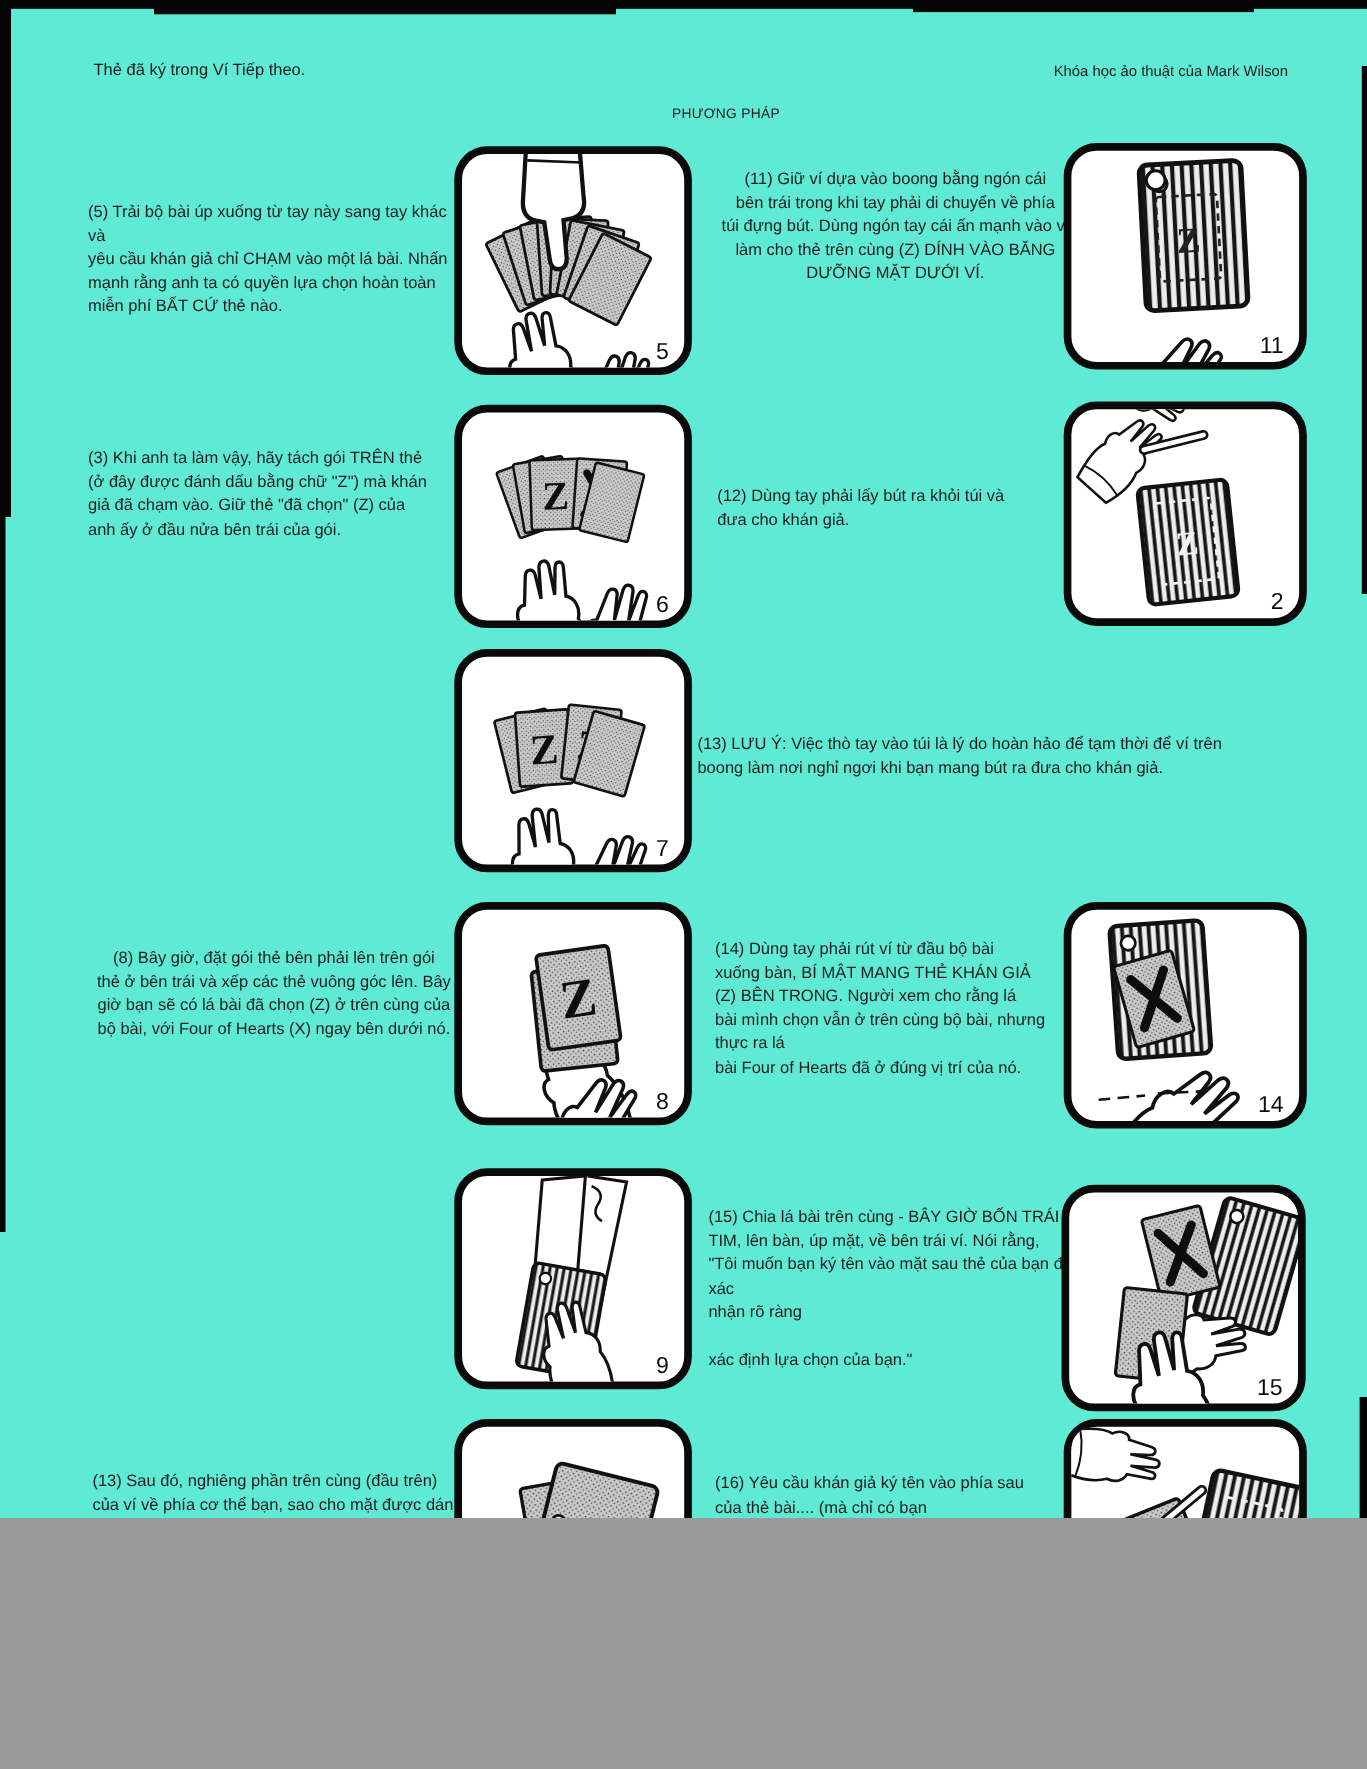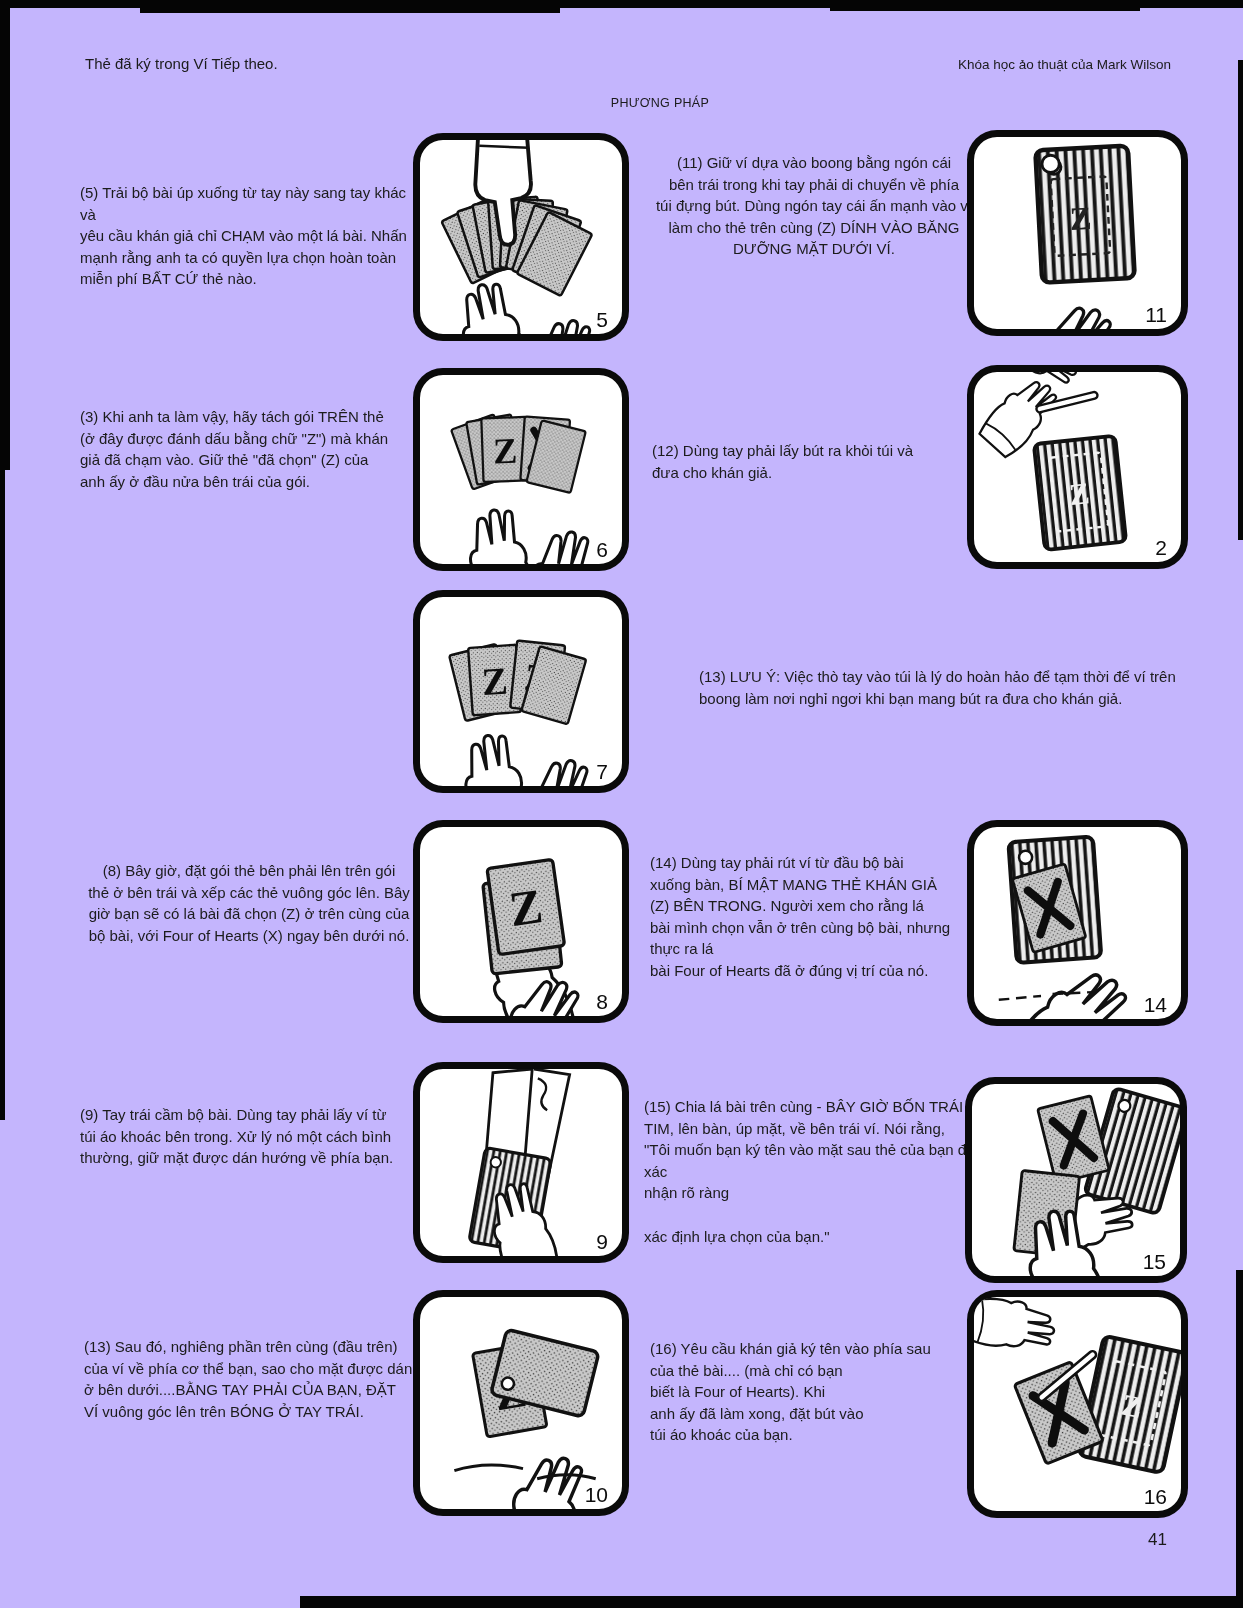--- a/index.html
+++ b/index.html
@@ -1,19 +1,19 @@
 <!DOCTYPE html>
 <html><head>
 <meta charset="utf-8">
 <style>
   * { margin:0; padding:0; box-sizing:border-box; }
   html,body { background:#9a9a9a; }
   body { font-family:"Liberation Sans", sans-serif; }
-  .page { position:relative; width:1243px; height:1608px; margin:0 auto;
-          background:#c4b5fd; overflow:hidden; color:#1b1b1b; }
+  .page { position:relative; width:1243px; height:1380px; margin:0 auto;
+          background:#5eead4; overflow:hidden; color:#1b1b1b; }
   .bar { position:absolute; background:#050505; }
   .hdr-left  { position:absolute; left:85px;  top:55px;  font-size:15px; }
   .hdr-right { position:absolute; right:72px; top:57px;  font-size:13.5px; }
   .section-title { position:absolute; left:540px; top:96px; width:240px;
                    text-align:center; font-size:12.5px; letter-spacing:.3px; }
   .step { position:absolute; white-space:pre-line; font-size:15px;
           line-height:1.44; color:#1c1c1c; }
   .panel { position:absolute; border:7px solid #0a0a0a; border-radius:30px;
            background:#fff; }
   .art { position:absolute; left:0; top:0; width:100%; height:100%;
@@ -35,21 +35,21 @@
   .p16 { left:967px; top:1290px; width:221px; height:228px; }
   
   .t5  { left:80px;  top:182px;  width:332px; }
   .t6  { left:80px;  top:406px;  width:332px; }
   .t7  { left:76px;  top:648px;  width:336px; }
   .t8  { left:80px;  top:860px;  width:338px;text-align:center; }
   .t9  { left:80px;  top:1104px; width:332px; }
   .t10 { left:84px;  top:1336px; width:332px; }
   .t11 { left:648px; top:152px;  width:332px;text-align:center; }
   .t12 { left:652px; top:440px;  width:332px; }
-  .t13 { left:684px; top:666px;  width:482px;margin-left:15px; }
+  .t13 { left:619px; top:666px;  width:482px;margin-left:15px; }
   .t14 { left:650px; top:852px;  width:334px; }
   .t15 { left:644px; top:1096px; width:342px; }
   .t16 { left:650px; top:1338px; width:332px; }
 </style>
 </head>
 <body>
 
 <svg width="0" height="0" style="position:absolute" aria-hidden="true">
 <defs>
   <pattern id="stip" width="5" height="5" patternUnits="userSpaceOnUse">
@@ -103,23 +103,20 @@
 mạnh rằng anh ta có quyền lựa chọn hoàn toàn
 miễn phí BẤT CỨ thẻ nào.</div>
   <div class="step t6">(3) Khi anh ta làm vậy, hãy tách gói TRÊN thẻ
 (ở đây được đánh dấu bằng chữ "Z") mà khán
 giả đã chạm vào. Giữ thẻ "đã chọn" (Z) của
 anh ấy ở đầu nửa bên trái của gói.</div>
   <div class="step t8">(8) Bây giờ, đặt gói thẻ bên phải lên trên gói
 thẻ ở bên trái và xếp các thẻ vuông góc lên. Bây
 giờ bạn sẽ có lá bài đã chọn (Z) ở trên cùng của
 bộ bài, với Four of Hearts (X) ngay bên dưới nó.</div>
-  <div class="step t9">(9) Tay trái cầm bộ bài. Dùng tay phải lấy ví từ
-túi áo khoác bên trong. Xử lý nó một cách bình
-thường, giữ mặt được dán hướng về phía bạn.</div>
   <div class="step t10">(13) Sau đó, nghiêng phần trên cùng (đầu trên)
 của ví về phía cơ thể bạn, sao cho mặt được dán
 ở bên dưới....BẰNG TAY PHẢI CỦA BẠN, ĐẶT
 VÍ vuông góc lên trên BÓNG Ở TAY TRÁI.</div>
 
   <div class="step t11">(11) Giữ ví dựa vào boong bằng ngón cái
 bên trái trong khi tay phải di chuyển về phía
 túi đựng bút. Dùng ngón tay cái ấn mạnh vào ví
 làm cho thẻ trên cùng (Z) DÍNH VÀO BĂNG
 DƯỠNG MẶT DƯỚI VÍ.</div>

